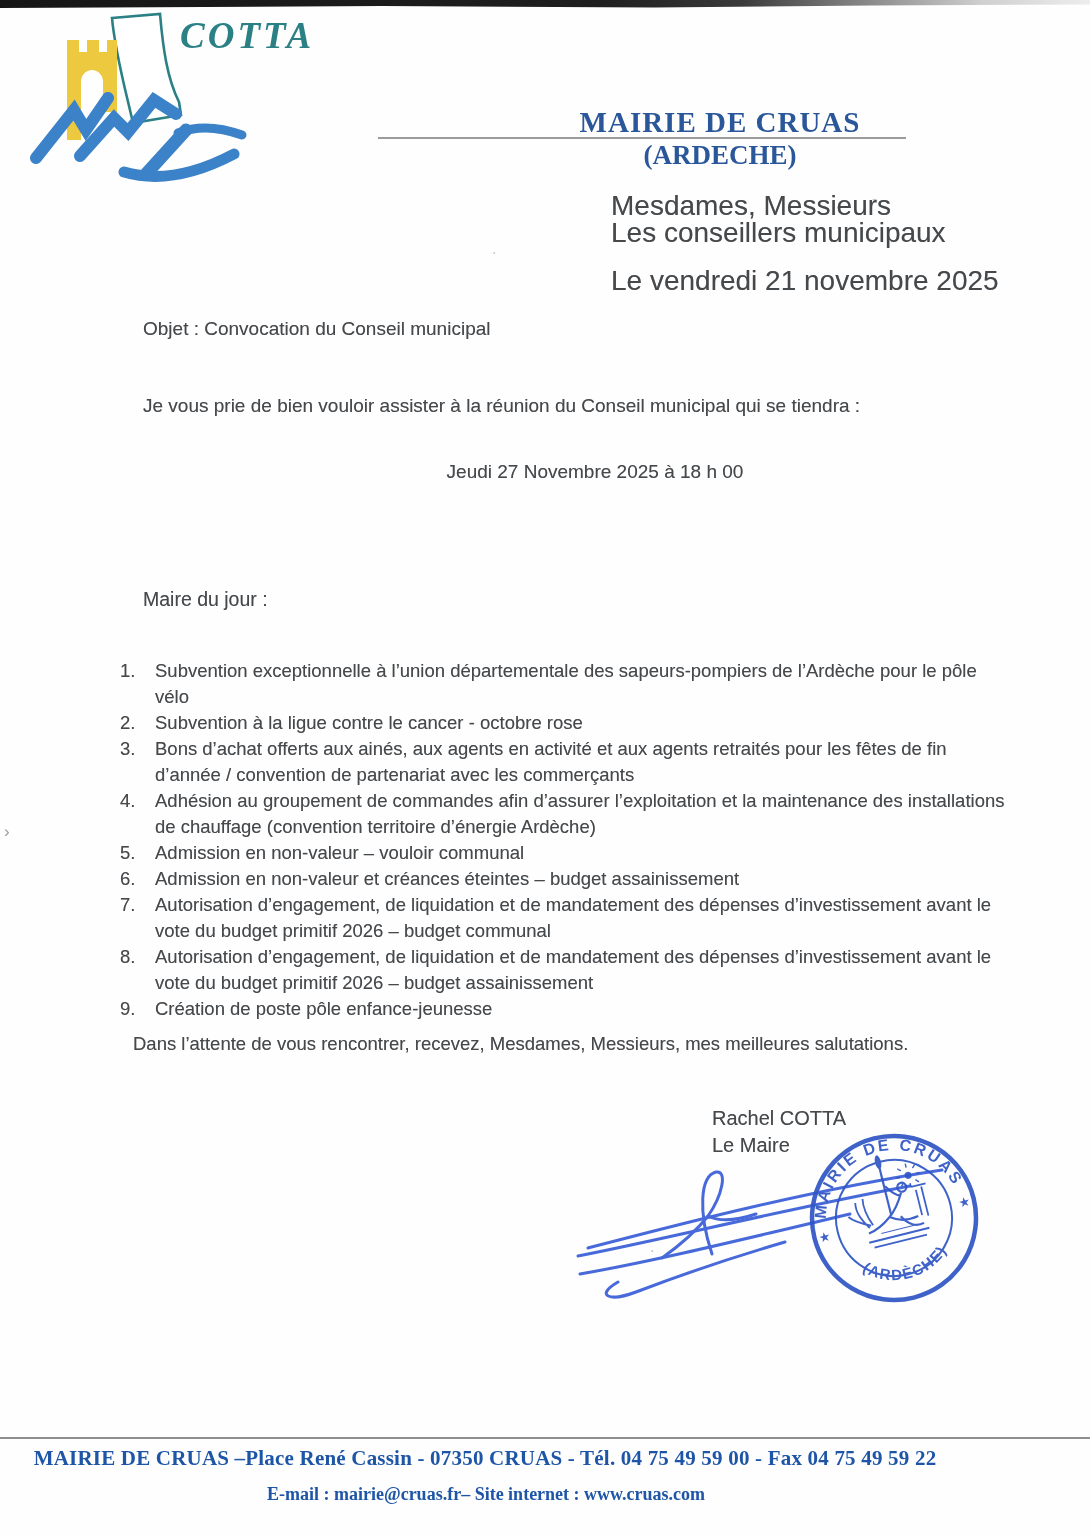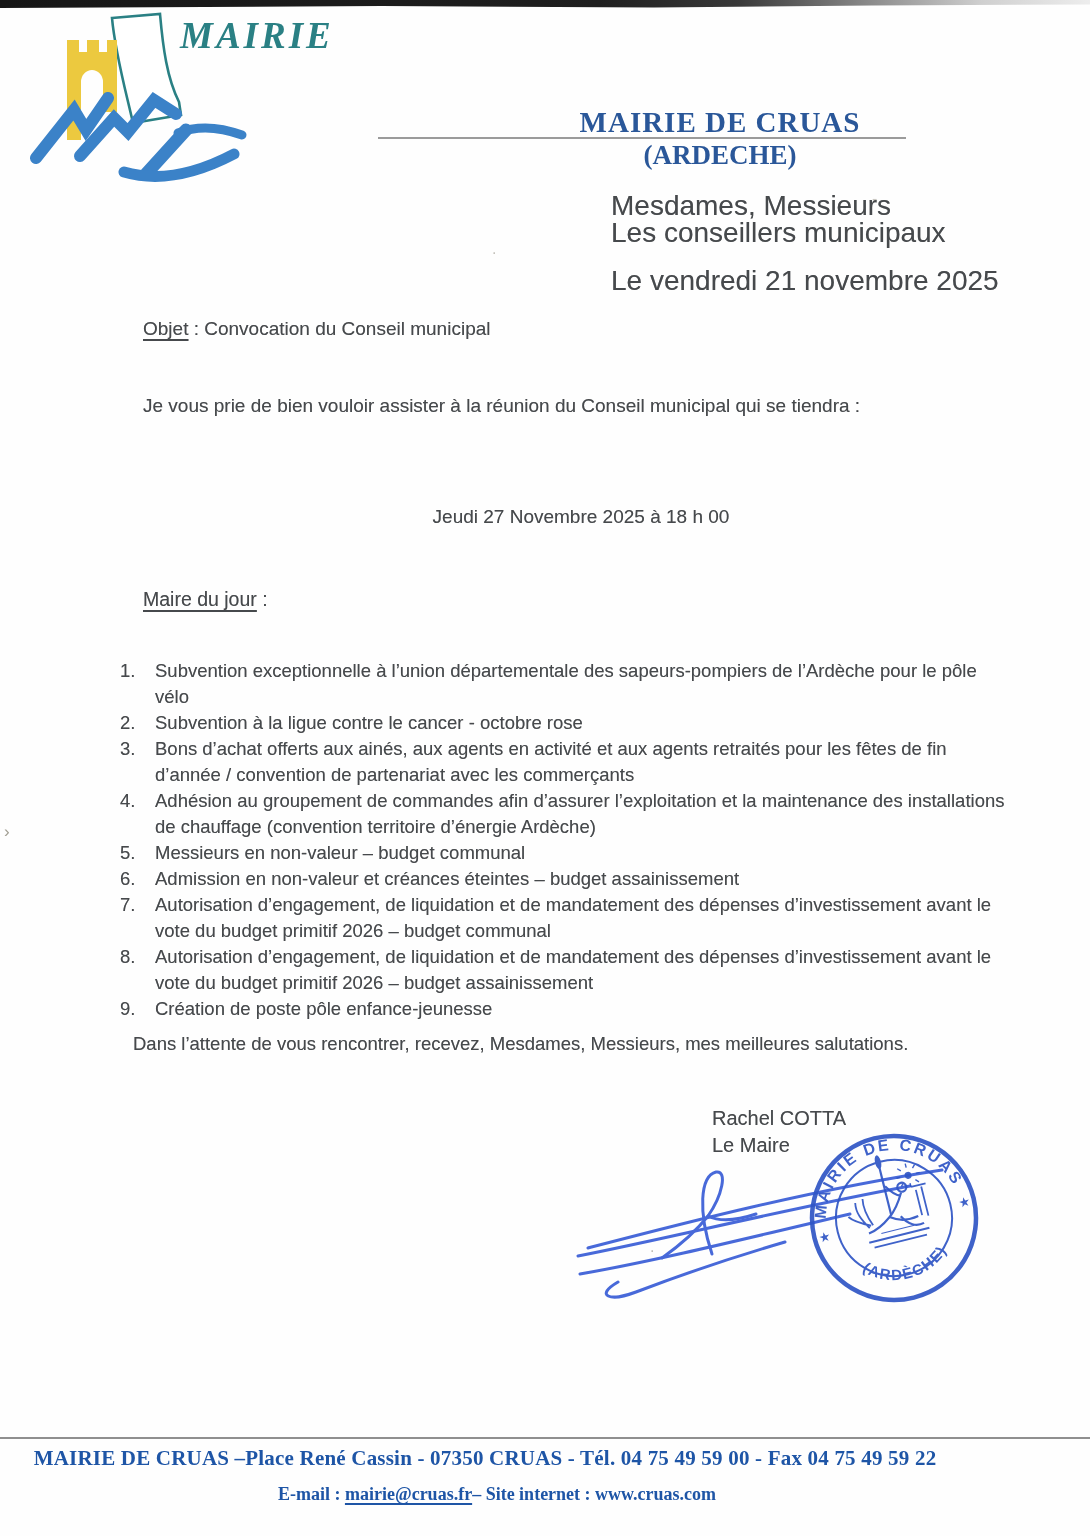--- a/index.html
+++ b/index.html
@@ -19,21 +19,21 @@
   .logo-wordmark{
     font-family:"Liberation Serif",serif;font-weight:bold;font-style:italic;
     font-size:37px;letter-spacing:3px;color:#2a8084;
   }
   .head-rule{background:#9b9b9b;height:2px;}
   .head-block{width:500px;text-align:center;font-family:"Liberation Serif",serif;font-weight:bold;color:#2a5799;}
   .head-title{font-size:29px;letter-spacing:1px;}
   .head-sub{font-size:27px;margin-top:1px;}
   .body-20{font-size:28px;line-height:27px;}
   .body-19{font-size:19px;line-height:27px;}
-  .u{text-decoration:underline;text-underline-offset:4px;text-decoration-thickness:1.5px;}
+  .u{text-underline-offset:4px;text-decoration-thickness:1.5px;}
   .meeting{width:500px;text-align:center;font-size:19px;line-height:28px;}
   .agenda{width:900px;font-size:18.5px;line-height:26px;}
   .agenda-item{display:flex;}
   .agenda-num{width:35px;flex:0 0 35px;}
   .agenda-txt{width:860px;}
   .sig-block{font-size:20px;line-height:27px;}
   
   .footer-rule{background:#8f8f8f;height:2px;}
   .footer-line{width:970px;text-align:center;font-family:"Liberation Serif",serif;font-weight:bold;color:#1e55a6;}
   .footer-1{font-size:21px;letter-spacing:.2px;}
@@ -57,42 +57,42 @@
       <path d="M39,134 L39,34 L51,34 L51,46 L59,46 L59,34 L71,34 L71,46 L79,46 L79,34 L89,34 L89,106 L75,106 L75,76 A11,12 0 0 0 53,76 L53,134 Z" fill="#ecc93f"></path>
 
       <g stroke="#3b82c8" fill="none" stroke-linecap="round">
         <path d="M8,152 L46,104 L58,124 L80,92" stroke-width="12"></path>
         <path d="M52,150 L86,112 L100,126 L126,94 L148,108" stroke-width="12"></path>
         <path d="M150,127 C170,119 192,121 214,129" stroke-width="9"></path>
         <path d="M158,124 L118,168" stroke-width="13"></path>
         <path d="M96,166 C130,176 168,168 206,148" stroke-width="11"></path>
       </g>
     </svg>
-    <div class="abs logo-wordmark" style="left:152px;top:8px;">MAIRIE</div>
+    <div class="abs logo-wordmark" style="left:152px;top:8px;">COTTA</div>
   </div>
 
   <div class="abs head-rule" style="left:378px;top:137px;width:528px;"></div>
   <div class="abs head-block" style="left:470px;top:106px;">
     <div class="head-title">MAIRIE DE CRUAS</div>
     <div class="head-sub">(ARDECHE)</div>
   </div>
 
   <div class="abs body-20 doc-text" style="left:611px;top:192px;">
     <div>Mesdames, Messieurs</div>
     <div>Les conseillers municipaux</div>
   </div>
   <div class="abs body-20 doc-text" style="left:611px;top:267px;">Le vendredi 21 novembre 2025</div>
 
   <div class="abs body-19 doc-text" style="left:143px;top:315px;">
     <span class="u">Objet</span><span> : </span><span>Convocation du Conseil municipal</span>
   </div>
 
   <div class="abs body-19 doc-text" style="left:143px;top:392px;">Je vous prie de bien vouloir assister à la réunion du Conseil municipal qui se tiendra :</div>
 
-  <div class="abs meeting doc-text" style="left:331px;top:458px;margin-top:45px;">
+  <div class="abs meeting doc-text" style="left:345px;top:458px;">
     <div>Jeudi 27 Novembre 2025 à 18 h 00</div>
   </div>
 
   <div class="abs doc-text" style="left:143px;top:588px;font-size:19.5px;">
     <span class="u">Maire du jour</span><span> :</span>
   </div>
 
   <div class="abs agenda doc-text" style="left:120px;top:658px;">
     <div class="agenda-item">
       <span class="agenda-num">1.</span>
@@ -105,21 +105,21 @@
     <div class="agenda-item">
       <span class="agenda-num">3.</span>
       <span class="agenda-txt">Bons d’achat offerts aux ainés, aux agents en activité et aux agents retraités pour les fêtes de fin d’année / convention de partenariat avec les commerçants</span>
     </div>
     <div class="agenda-item">
       <span class="agenda-num">4.</span>
       <span class="agenda-txt">Adhésion au groupement de commandes afin d’assurer l’exploitation et la maintenance des installations de chauffage (convention territoire d’énergie Ardèche)</span>
     </div>
     <div class="agenda-item">
       <span class="agenda-num">5.</span>
-      <span class="agenda-txt">Messieurs en non-valeur – budget communal</span>
+      <span class="agenda-txt">Admission en non-valeur – vouloir communal</span>
     </div>
     <div class="agenda-item">
       <span class="agenda-num">6.</span>
       <span class="agenda-txt">Admission en non-valeur et créances éteintes – budget assainissement</span>
     </div>
     <div class="agenda-item">
       <span class="agenda-num">7.</span>
       <span class="agenda-txt">Autorisation d’engagement, de liquidation et de mandatement des dépenses d’investissement avant le vote du budget primitif 2026 – budget communal</span>
     </div>
     <div class="agenda-item">
@@ -181,21 +181,21 @@
         <path d="M62,92 C56,82 52,74 54,64 M64,90 C56,86 48,82 44,76 M66,90 C62,80 60,72 62,62" stroke-width="1.8"></path>
         <path d="M58,106 L120,106"></path>
         <path d="M62,112 L116,112" stroke-width="1.8"></path>
         <path d="M72,100 L106,100" stroke-width="1"></path>
       </g>
     </g>
   </svg>
 
   <div class="abs footer-rule" style="left:0;top:1437px;width:1090px;"></div>
   <div class="abs footer-line footer-1" style="left:0;top:1446px;">MAIRIE DE CRUAS –Place René Cassin - 07350 CRUAS - Tél. 04 75 49 59 00 - Fax 04 75 49 59 22</div>
-  <div class="abs footer-line footer-2" style="left:12px;top:1484px;">
+  <div class="abs footer-line footer-2" style="left:1px;top:1484px;">
     <span>E-mail : </span><span class="u">mairie@cruas.fr</span><span>– Site internet : </span><span>www.cruas.com</span>
   </div>
 
   <span class="abs artifact" style="left:4px;top:822px;font-size:17px;">›</span>
   <span class="abs artifact" style="left:872px;top:190px;font-size:16px;opacity:.45;">-</span>
   <span class="abs artifact" style="left:492px;top:240px;font-size:16px;opacity:.5;">.</span>
   <span class="abs artifact" style="left:650px;top:1238px;font-size:16px;opacity:.55;">.</span>
 
 </div>
 

